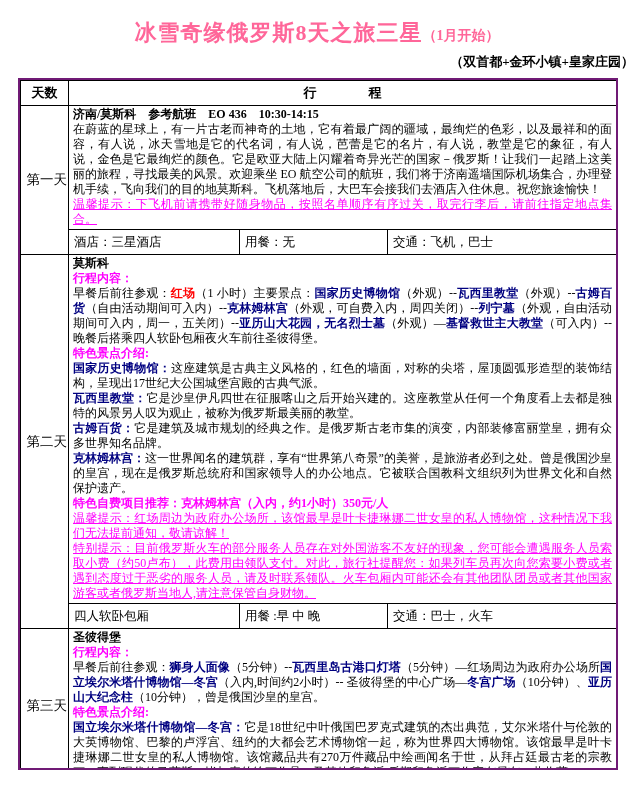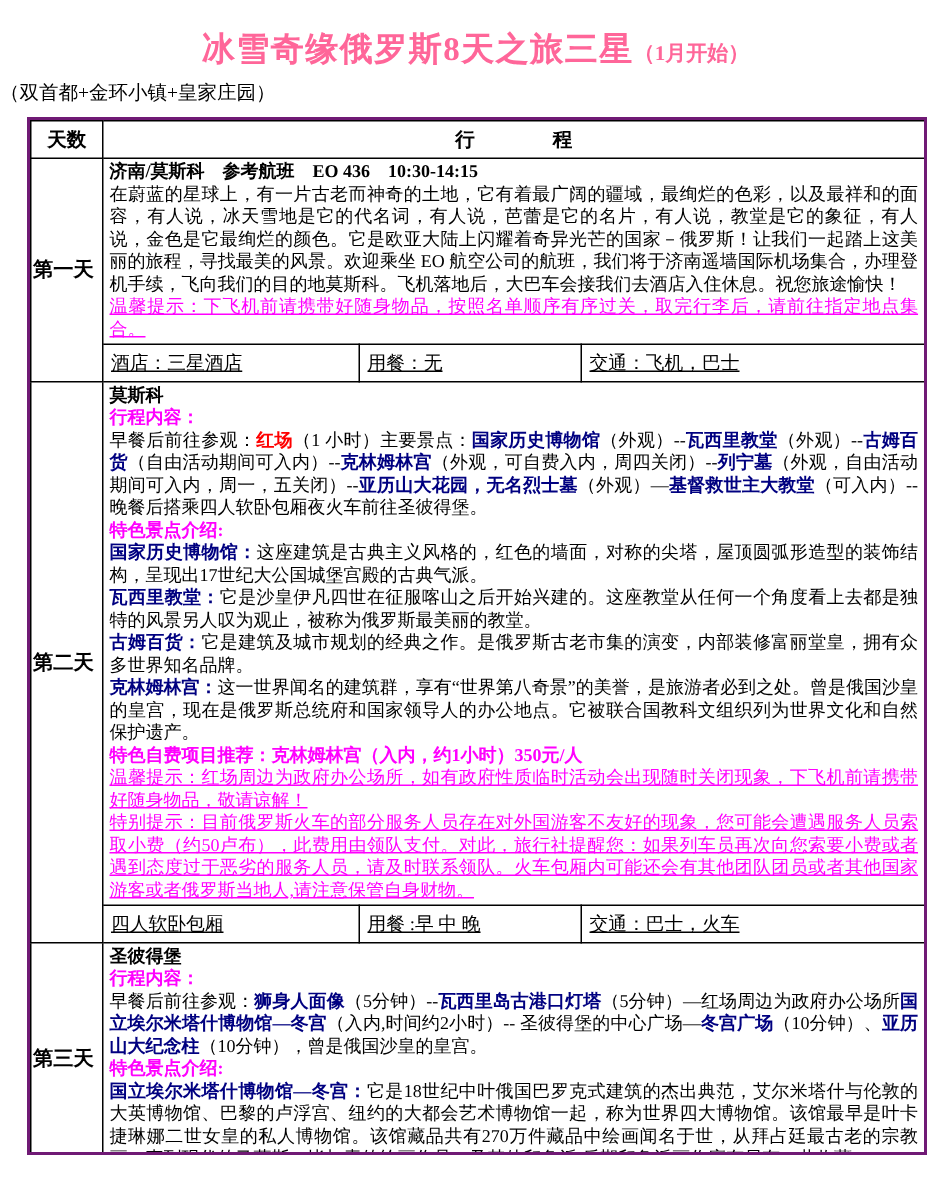--- a/index.html
+++ b/index.html
@@ -3,32 +3,32 @@
 <meta charset="utf-8">
 <style>
   html,body { margin:0; padding:0; background:#fff; }
   .page {
     position:relative; width:634px; height:794px; overflow:hidden; background:#fff;
     font-family:"Liberation Serif","DejaVu Serif",serif; color:#000;
   }
   .doc-title { text-align:center; padding-top:18px; font-weight:bold; color:var(--pink,#ff6699); }
   .title-main { font-size:22px; letter-spacing:1px;text-align:center; }
   .title-suffix { font-size:14px; }
-  .doc-subtitle { text-align:left; font-weight:normal; font-size:13px; margin-top:5px; color:#000; }
+  .doc-subtitle { text-align:right; font-weight:bold; font-size:13px; margin-top:5px; color:#000; }
   .table-clip {
     position:absolute; left:18px; top:78px; width:596px; height:688px;
     border:2px solid #701a75; overflow:hidden; background:#fff;
   }
   table { border-collapse:collapse; width:100%; table-layout:fixed; }
   td { border:1.5px solid #000; vertical-align:top; overflow:hidden; }
   .hcell { font-weight:bold; text-align:center; font-size:13px; height:20px; vertical-align:middle; padding:2px; }
-  .daylabel { text-align:left; vertical-align:middle; font-weight:bold; font-size:13.5px; }
+  .daylabel { text-align:right; vertical-align:middle; font-weight:normal; font-size:13.5px; }
   .content { padding:1px 4px 2px 4px; font-size:12px; line-height:15px; }
   .para { text-align:justify; }
-  .info td { font-size:12.5px; height:20px; vertical-align:middle; padding:2px 4px 2px 5px;text-decoration:underline; }
+  .info td { font-size:12.5px; height:20px; vertical-align:middle; padding:2px 4px 2px 5px; }
   
   .c-b    { font-weight:bold;margin-top:48px; }
   .c-red  { font-weight:bold; color:var(--red,#ff0000); }
   .c-navy { font-weight:bold; color:var(--navy,#000080); }
   .c-mb   { font-weight:bold; color:var(--magenta,#ff00ff); }
   .c-mu   { color:var(--magenta,#ff00ff); text-decoration:underline; }
 </style>
 </head>
 <body>
 
@@ -74,21 +74,21 @@
         <td class="content" colspan="3">
               <div class="para"><span class="c-b">莫斯科</span></div>
               <div class="para"><span class="c-mb">行程内容：</span></div>
               <div class="para"><span>早餐后前往参观：</span><span class="c-red">红场</span><span>（1 小时）主要景点：</span><span class="c-navy">国家历史博物馆</span><span>（外观）--</span><span class="c-navy">瓦西里教堂</span><span>（外观）--</span><span class="c-navy">古姆百货</span><span>（自由活动期间可入内）--</span><span class="c-navy">克林姆林宫</span><span>（外观，可自费入内，周四关闭）--</span><span class="c-navy">列宁墓</span><span>（外观，自由活动期间可入内，周一，五关闭）--</span><span class="c-navy">亚历山大花园，无名烈士墓</span><span>（外观）—</span><span class="c-navy">基督救世主大教堂</span><span>（可入内）--晚餐后搭乘四人软卧包厢夜火车前往圣彼得堡。</span></div>
               <div class="para"><span class="c-mb">特色景点介绍:</span></div>
               <div class="para"><span class="c-navy">国家历史博物馆：</span><span>这座建筑是古典主义风格的，红色的墙面，对称的尖塔，屋顶圆弧形造型的装饰结构，呈现出17世纪大公国城堡宫殿的古典气派。</span></div>
               <div class="para"><span class="c-navy">瓦西里教堂：</span><span>它是沙皇伊凡四世在征服喀山之后开始兴建的。这座教堂从任何一个角度看上去都是独特的风景另人叹为观止，被称为俄罗斯最美丽的教堂。</span></div>
               <div class="para"><span class="c-navy">古姆百货：</span><span>它是建筑及城市规划的经典之作。是俄罗斯古老市集的演变，内部装修富丽堂皇，拥有众多世界知名品牌。</span></div>
               <div class="para"><span class="c-navy">克林姆林宫：</span><span>这一世界闻名的建筑群，享有“世界第八奇景”的美誉，是旅游者必到之处。曾是俄国沙皇的皇宫，现在是俄罗斯总统府和国家领导人的办公地点。它被联合国教科文组织列为世界文化和自然保护遗产。</span></div>
               <div class="para"><span class="c-mb">特色自费项目推荐：克林姆林宫（入内，约1小时）350元/人</span></div>
-              <div class="para"><span class="c-mu">温馨提示：红场周边为政府办公场所，如有政府性质临时活动会出现随时关闭现象，下飞机前请携带好随身物品，敬请谅解！</span></div>
+              <div class="para"><span class="c-mu">温馨提示：红场周边为政府办公场所，该馆最早是叶卡捷琳娜二世女皇的私人博物馆，这种情况下我们无法提前通知，敬请谅解！</span></div>
               <div class="para"><span class="c-mu">特别提示：目前俄罗斯火车的部分服务人员存在对外国游客不友好的现象，您可能会遭遇服务人员索取小费（约50卢布），此费用由领队支付。对此，旅行社提醒您：如果列车员再次向您索要小费或者遇到态度过于恶劣的服务人员，请及时联系领队。火车包厢内可能还会有其他团队团员或者其他国家游客或者俄罗斯当地人,请注意保管自身财物。</span></div>
             </td>
       </tr>
       <tr class="info">
         <td>四人软卧包厢</td>
         <td>用餐 :早 中 晚</td>
         <td>交通：巴士，火车</td>
       </tr>
 
       <tr>

